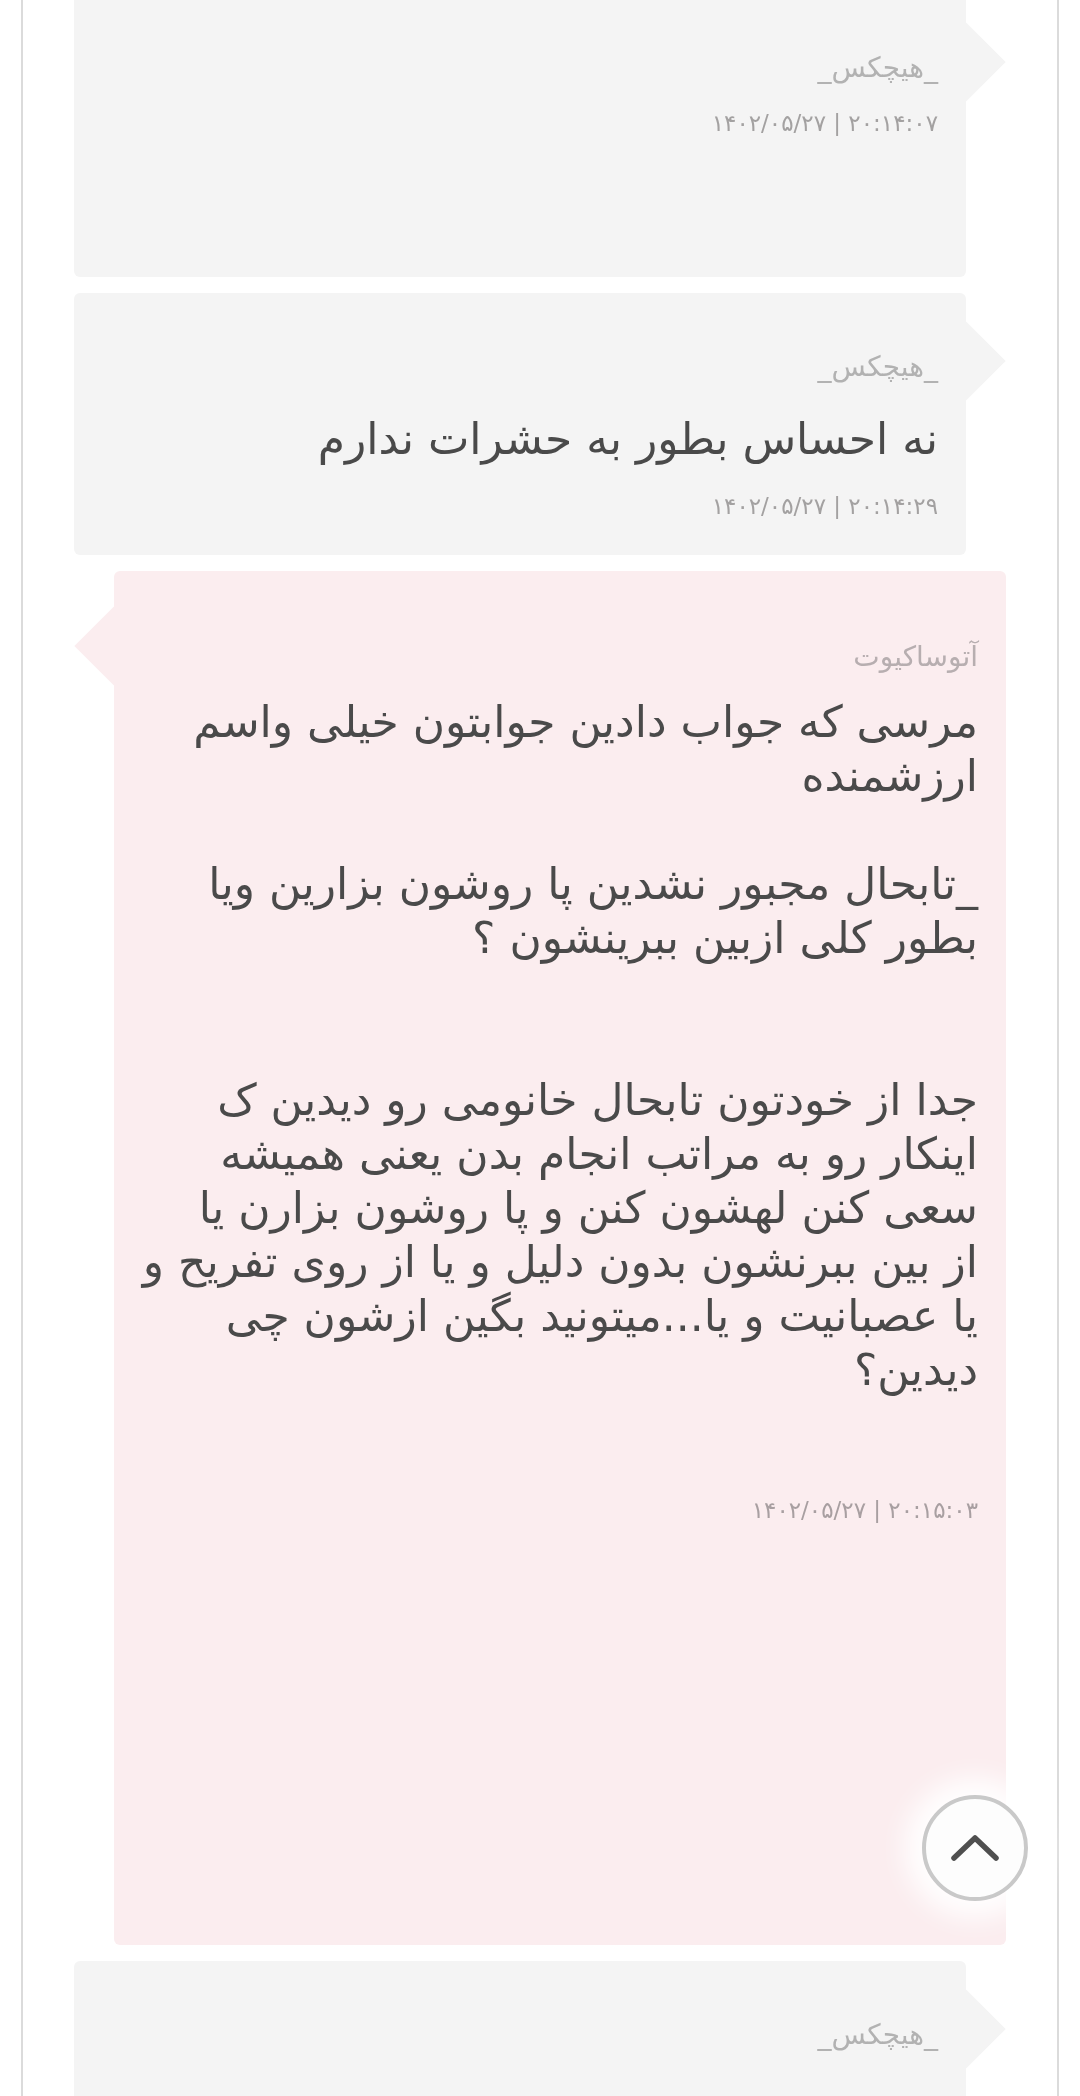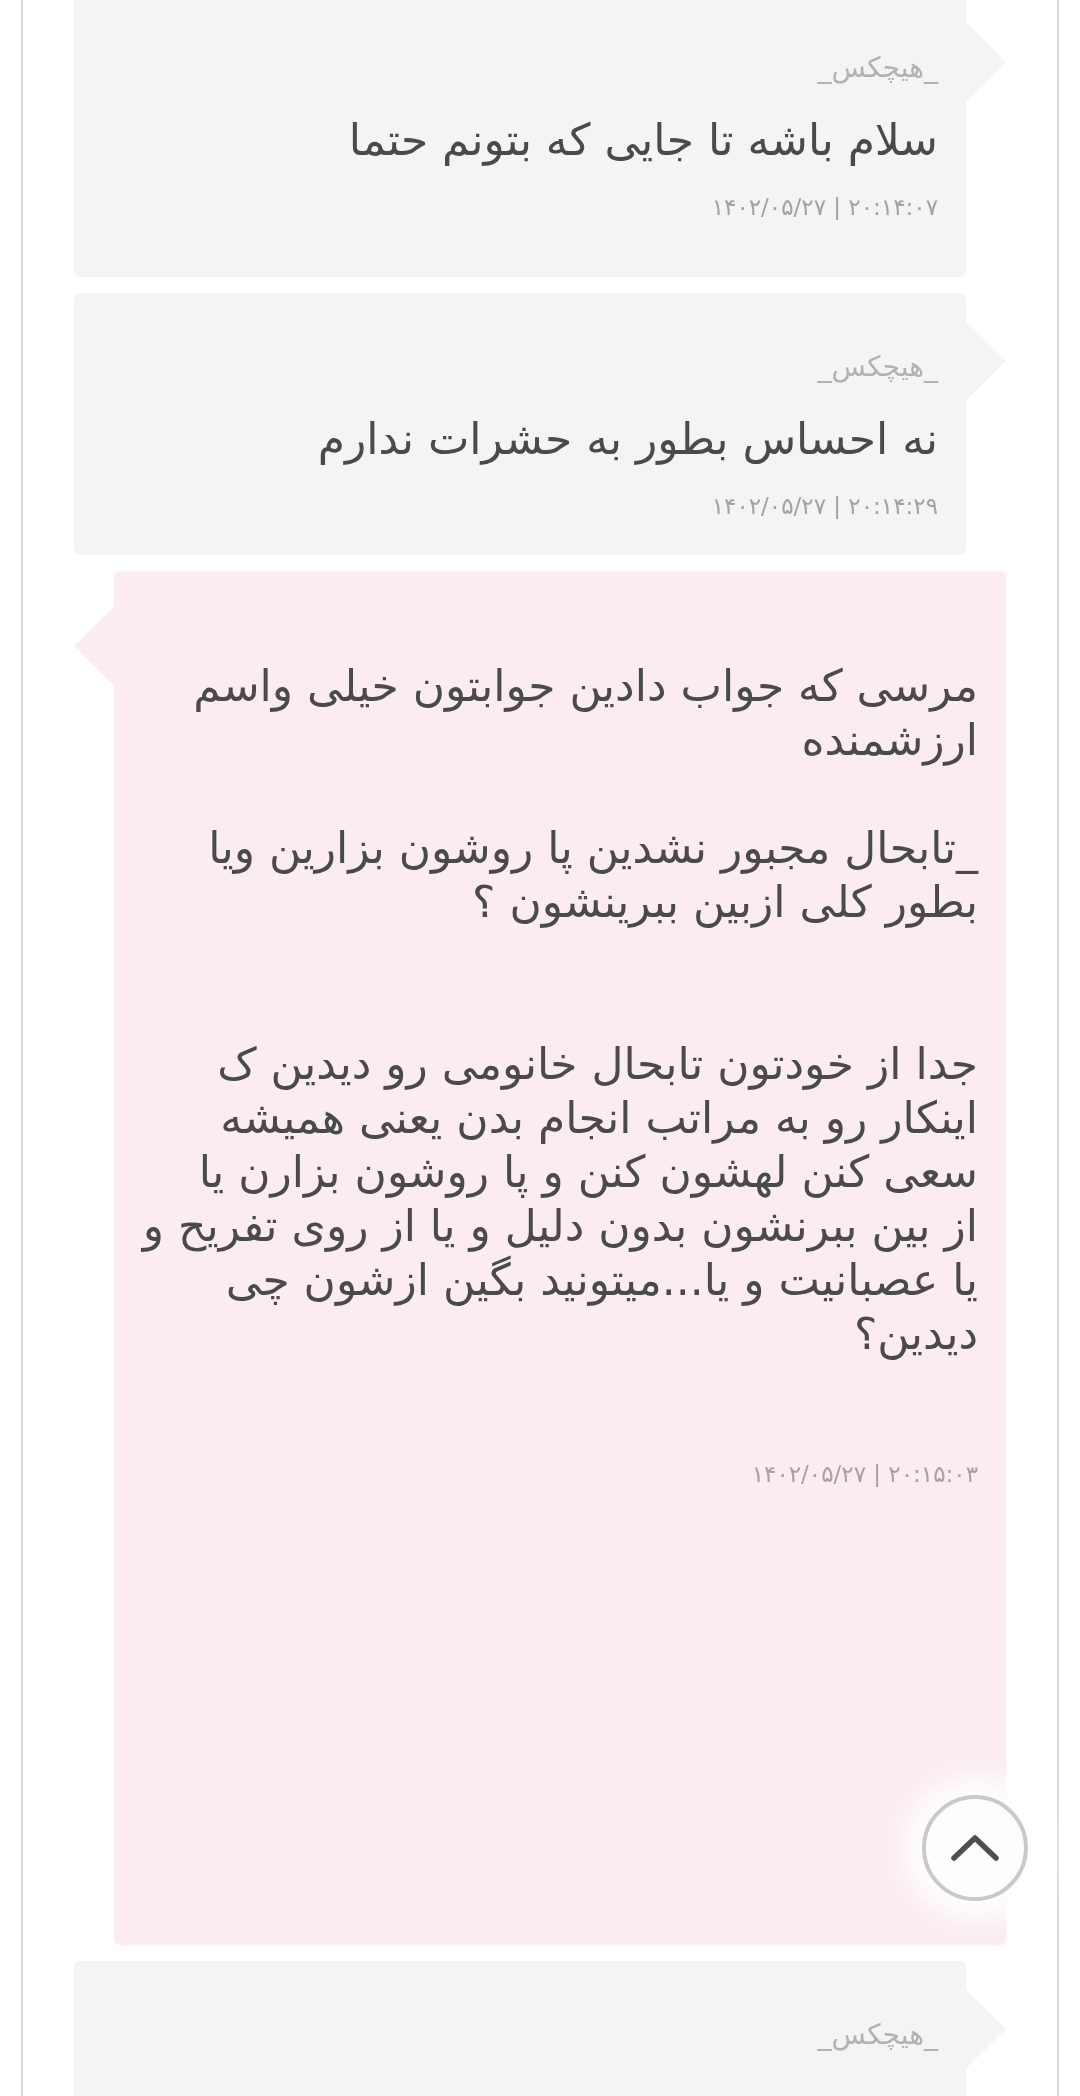--- a/index.html
+++ b/index.html
@@ -110,33 +110,33 @@
 <body>
 
 <div class="side-line left"></div>
 <div class="side-line right"></div>
 
 <div class="chat">
 
   <article class="bubble gray b1">
     <span class="tail"></span>
     <div class="author">_هیچکس_</div>
-    <div class="body">سلام باشه تا جایی که بتونم حتما</div>
     <div class="timestamp">۱۴۰۲/۰۵/۲۷ | ۲۰:۱۴:۰۷</div>
   </article>
 
   <article class="bubble gray b2">
     <span class="tail"></span>
     <div class="author">_هیچکس_</div>
     <div class="body">نه احساس بطور به حشرات ندارم</div>
     <div class="timestamp">۱۴۰۲/۰۵/۲۷ | ۲۰:۱۴:۲۹</div>
   </article>
 
   <article class="bubble pink b3">
     <span class="tail"></span>
+    <div class="author">آتوساکیوت</div>
     <div class="body">مرسی که جواب دادین جوابتون خیلی واسم
 ارزشمنده
 
 _تابحال مجبور نشدین پا روشون بزارین ویا
 بطور کلی ازبین ببرینشون ؟
 
 
 جدا از خودتون تابحال خانومی رو دیدین ک
 اینکار رو به مراتب انجام بدن یعنی همیشه
 سعی کنن لهشون کنن و پا روشون بزارن یا

